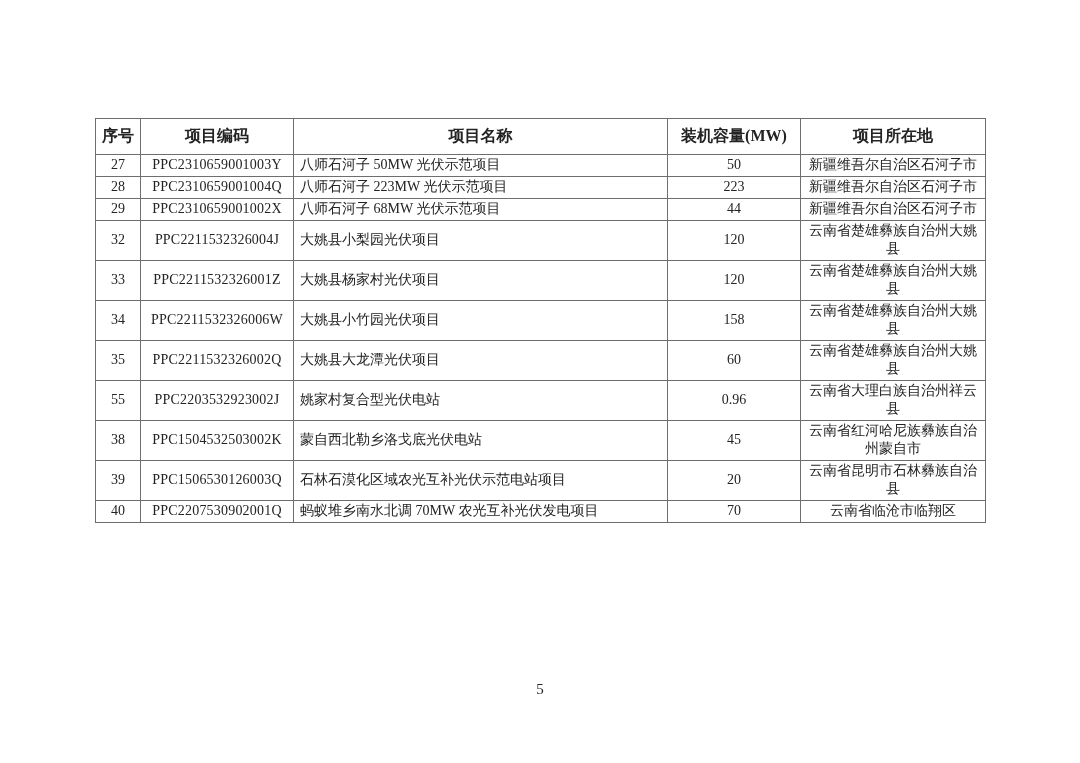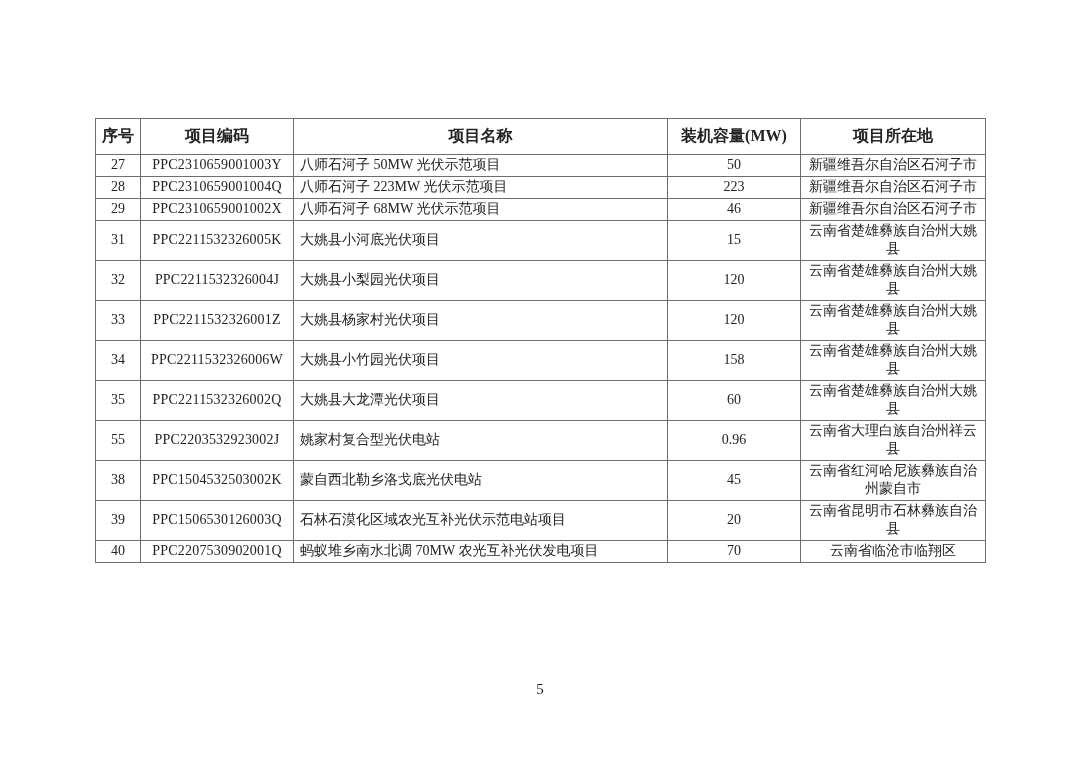--- a/index.html
+++ b/index.html
@@ -68,29 +68,22 @@
           <td class="col-serial">28</td>
           <td class="col-code">PPC2310659001004Q</td>
           <td class="col-name">八师石河子 223MW 光伏示范项目</td>
           <td class="col-capacity">223</td>
           <td class="col-location">新疆维吾尔自治区石河子市</td>
         </tr>
         <tr>
           <td class="col-serial">29</td>
           <td class="col-code">PPC2310659001002X</td>
           <td class="col-name">八师石河子 68MW 光伏示范项目</td>
-          <td class="col-capacity">46</td>
+          <td class="col-capacity">44</td>
           <td class="col-location">新疆维吾尔自治区石河子市</td>
-        </tr>
-        <tr>
-          <td class="col-serial">31</td>
-          <td class="col-code">PPC2211532326005K</td>
-          <td class="col-name">大姚县小河底光伏项目</td>
-          <td class="col-capacity">15</td>
-          <td class="col-location">云南省楚雄彝族自治州大姚县</td>
         </tr>
         <tr>
           <td class="col-serial">32</td>
           <td class="col-code">PPC2211532326004J</td>
           <td class="col-name">大姚县小梨园光伏项目</td>
           <td class="col-capacity">120</td>
           <td class="col-location">云南省楚雄彝族自治州大姚县</td>
         </tr>
         <tr>
           <td class="col-serial">33</td>

